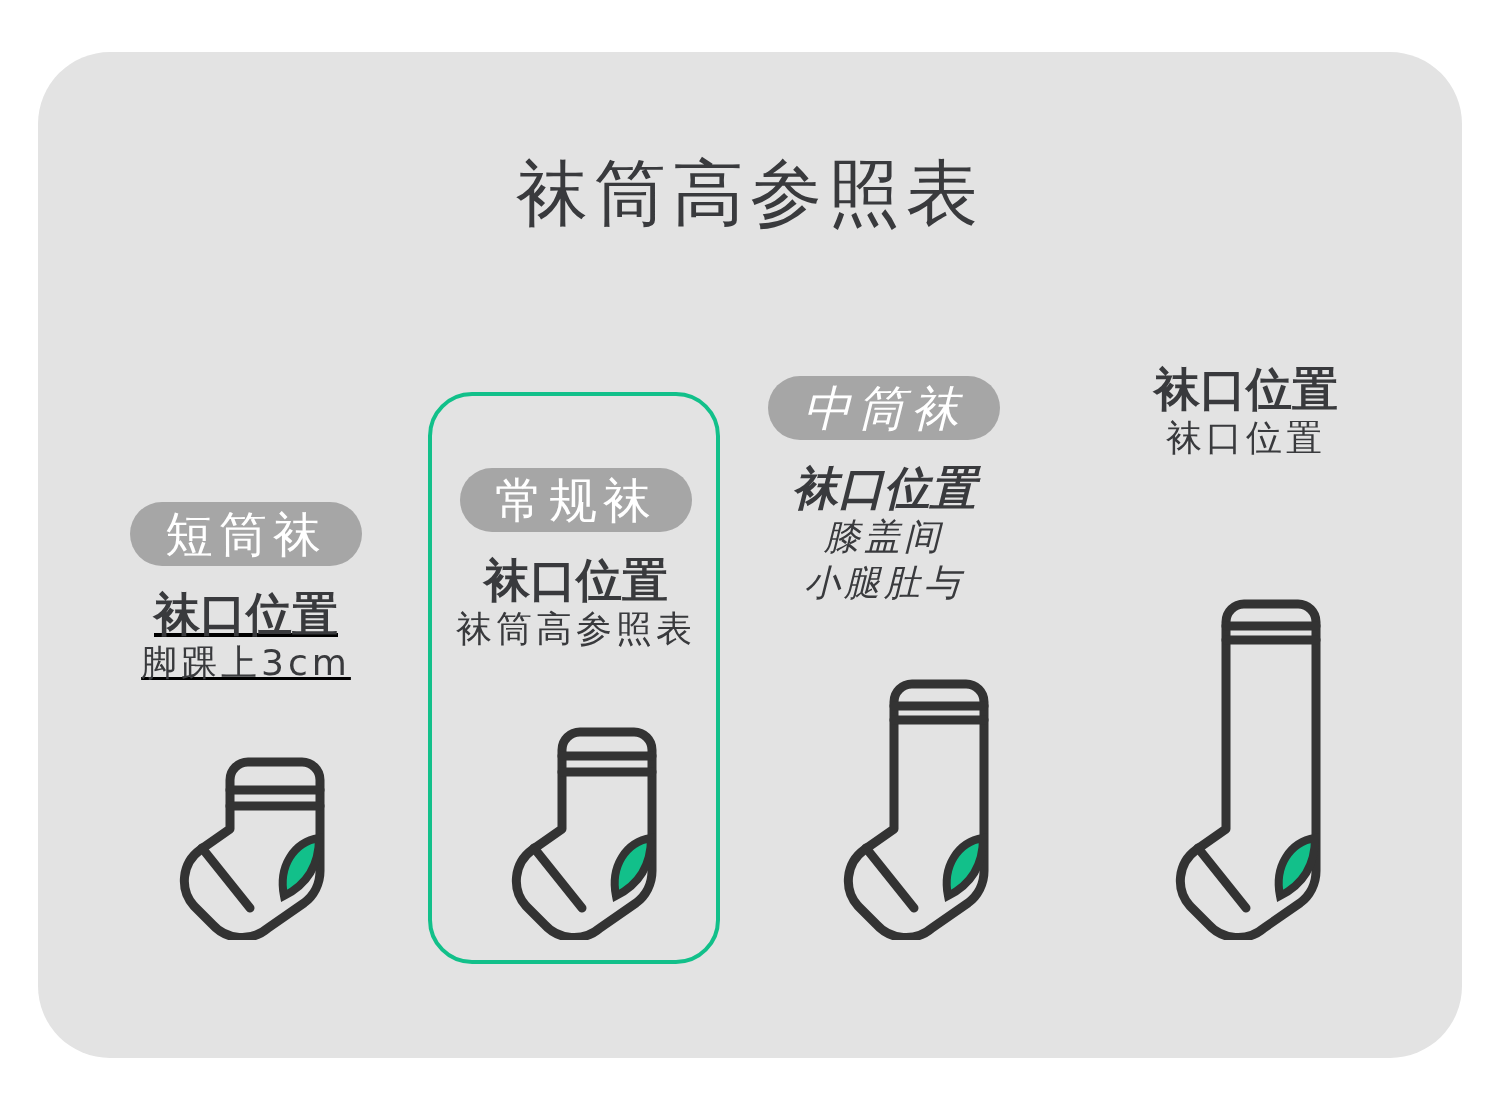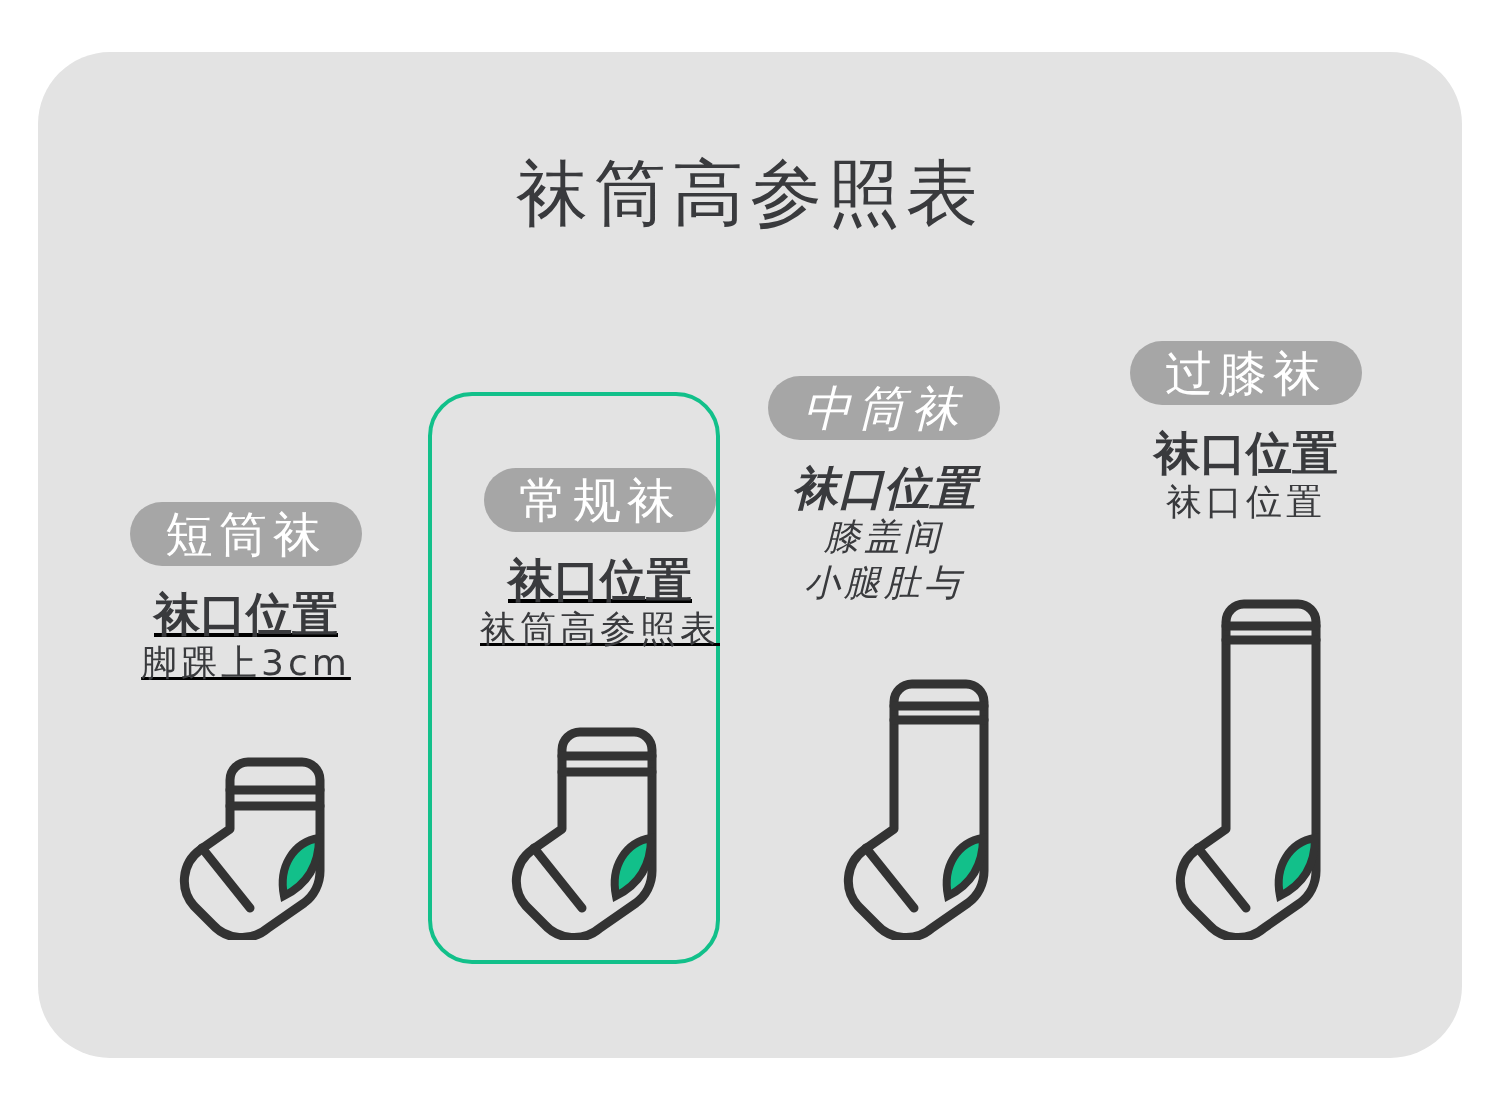--- a/index.html
+++ b/index.html
@@ -26,35 +26,34 @@
 <div class="title">袜筒高参照表</div>
 
 <div class="highlight"></div>
 
 <div class="col" style="left:96px; top:502px;text-decoration:underline;">
   <div class="pill">短筒袜</div>
   <div class="lbl">袜口位置</div>
   <div class="desc">脚踝上3cm</div>
 </div>
 
-<div class="col" style="left:450px; top:468px;text-decoration:underline;">
+<div class="col" style="left:426px; top:468px;">
   <div class="pill">常规袜</div>
   <div class="lbl">袜口位置</div>
   <div class="desc">袜筒高参照表</div>
 </div>
 
 <div class="col" style="left:734px; top:376px;font-style:italic;">
   <div class="pill">中筒袜</div>
   <div class="lbl">袜口位置</div>
   <div class="desc">膝盖间</div>
   <div class="desc">小腿肚与</div>
 </div>
 
 <div class="col" style="left:1096px; top:341px;">
-  <div class="pill">过膝袜</div>
   <div class="lbl">袜口位置</div>
   <div class="desc">袜口位置</div>
 </div>
 
 <svg class="sock" style="left:176px; top:756px;" width="152" height="184" viewBox="0 0 152 184">
   <g fill="none" stroke="#333" stroke-width="9" stroke-linejoin="round" stroke-linecap="round">
     <path d="M54 73 V24 a18 18 0 0 1 18 -18 H126 a18 18 0 0 1 18 18 V115 a40 40 0 0 1 -16 32 L92 172 a40 40 0 0 1 -56 -4 L18 150 a38 38 0 0 1 6 -56 Z" fill="#e3e3e3"></path>
     <line x1="54" y1="34" x2="144" y2="34"></line>
     <line x1="54" y1="50" x2="144" y2="50"></line>
     <line x1="26" y1="92" x2="74" y2="152"></line>

